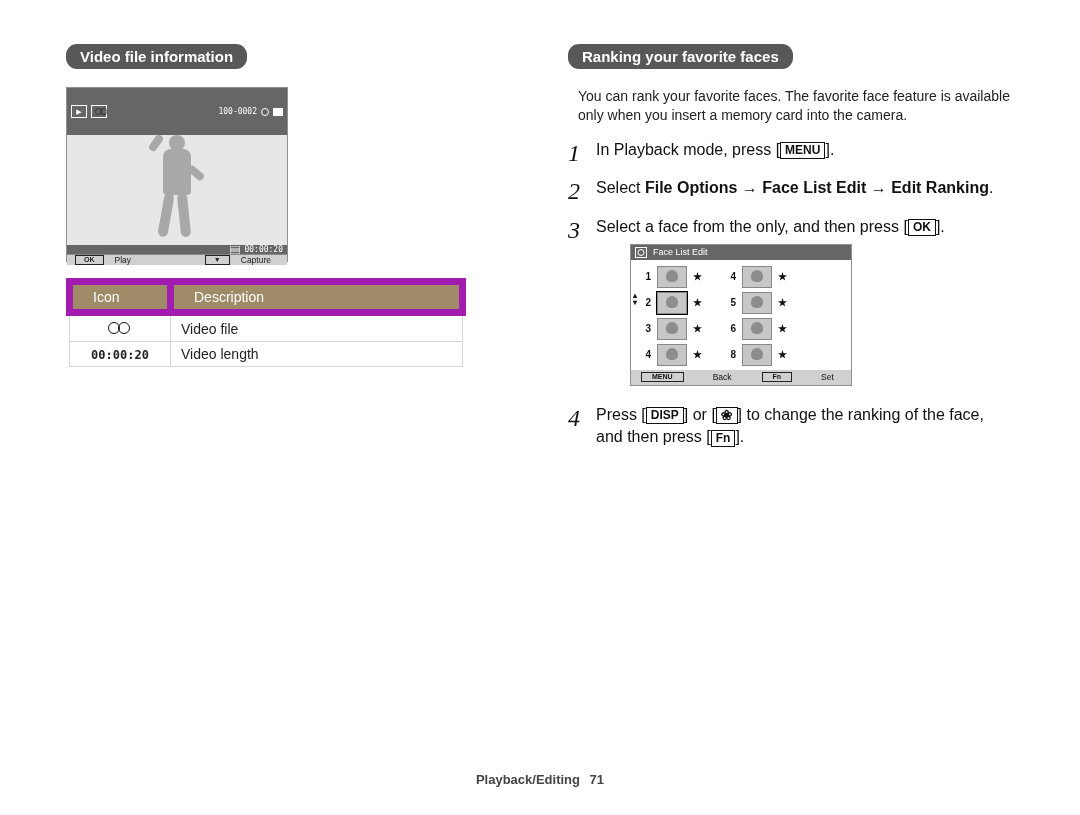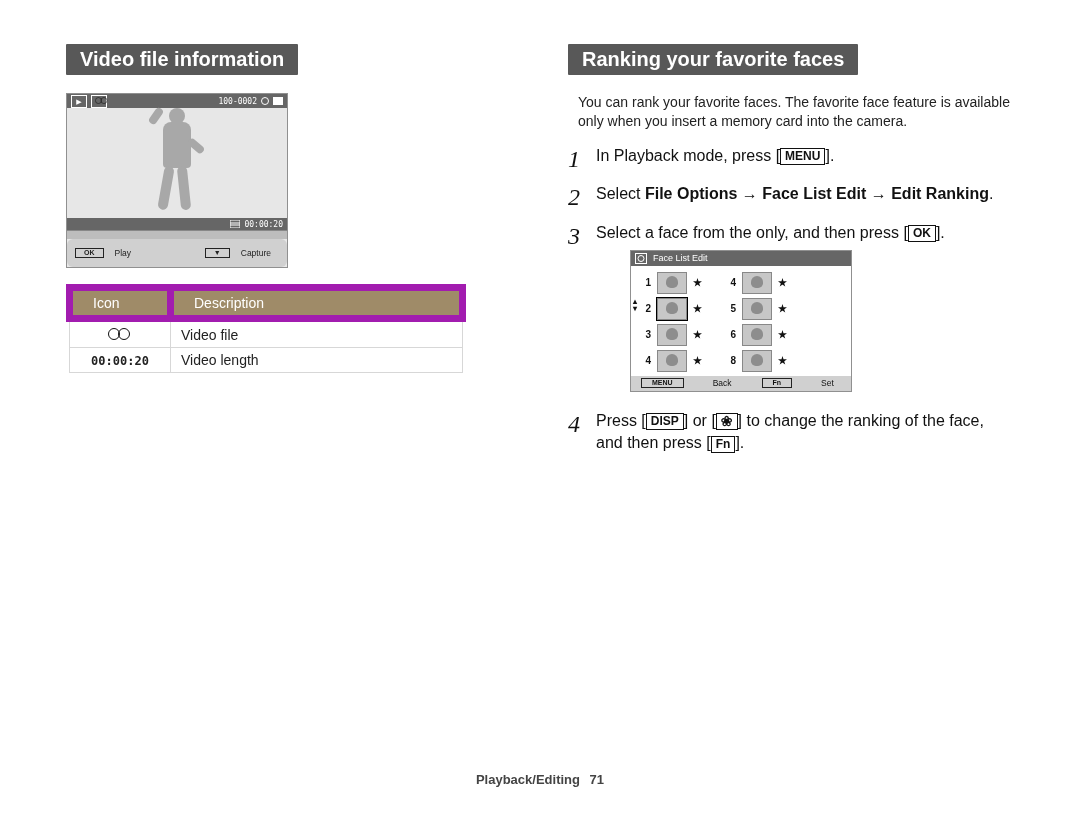--- a/index.html
+++ b/index.html
@@ -31,39 +31,39 @@
   }
   .columns{
     display:flex;
     gap:var(--col-gap);
   }
   .col{flex:1;min-width:0;}
   .pill{
     display:inline-block;
     background:var(--gray-dark);
     color:#fff;
-    font-size:20px;
+    font-size:15px;
     font-weight:bold;
     padding:4px 14px;
-    border-radius:1px;
+    border-radius:11px;
     margin-bottom:18px;
   }
 
   
   .cam{
     width:220px;height:173px;
     border:1px solid var(--border);
     background:#e8e8e8;
     display:flex;flex-direction:column;
     margin-bottom:16px;
     font-size:9px;
   }
   .cam-top{
     height:14px;background:#666;display:flex;align-items:center;justify-content:space-between;
-    padding:0 4px;color:#fff;
+    padding:17px 4px;color:#fff;
   }
   .cam-topicons{display:flex;gap:4px;}
   .cam-icon{
     width:14px;height:11px;border:1px solid #fff;display:flex;align-items:center;justify-content:center;
     font-size:7px;line-height:7px;
   }
   .cam-right{display:flex;align-items:center;gap:4px;font-family:monospace;font-size:8px;}
   .cam-card{width:10px;height:8px;background:#fff;}
   .cam-eye{width:6px;height:6px;border:1px solid #fff;border-radius:50%;}
   .cam-stage{
@@ -80,21 +80,21 @@
   .leg1{position:absolute;top:58px;left:14px;width:10px;height:44px;background:#a8a8a8;border-radius:5px;transform:rotate(10deg);}
   .leg2{position:absolute;top:58px;left:32px;width:10px;height:44px;background:#a8a8a8;border-radius:5px;transform:rotate(-6deg);}
   .cam-timestrip{
     height:12px;background:#666;display:flex;align-items:center;justify-content:flex-end;
     color:#fff;font-family:monospace;font-size:8px;padding:0 4px;gap:4px;
   }
   .cam-bar{
     height:8px;background:#bdbdbd;border-top:1px solid #888;
   }
   .cam-ctrl{
-    height:28px;background:#d0d0d0;display:flex;align-items:center;font-size:8.5px;color:#222;border-radius:6px;
+    height:28px;background:#d0d0d0;display:flex;align-items:center;font-size:8.5px;color:#222;
   }
   .cam-ctrl span{display:flex;align-items:center;gap:3px;padding:0 8px;}
   .kbox{
     display:inline-block;padding:0 2px;border:1px solid #222;font-size:7px;line-height:8px;font-weight:bold;
   }
 
   
   table.icon-table{
     width:400px;border-collapse:collapse;font-size:14px;color:#222;
   }

